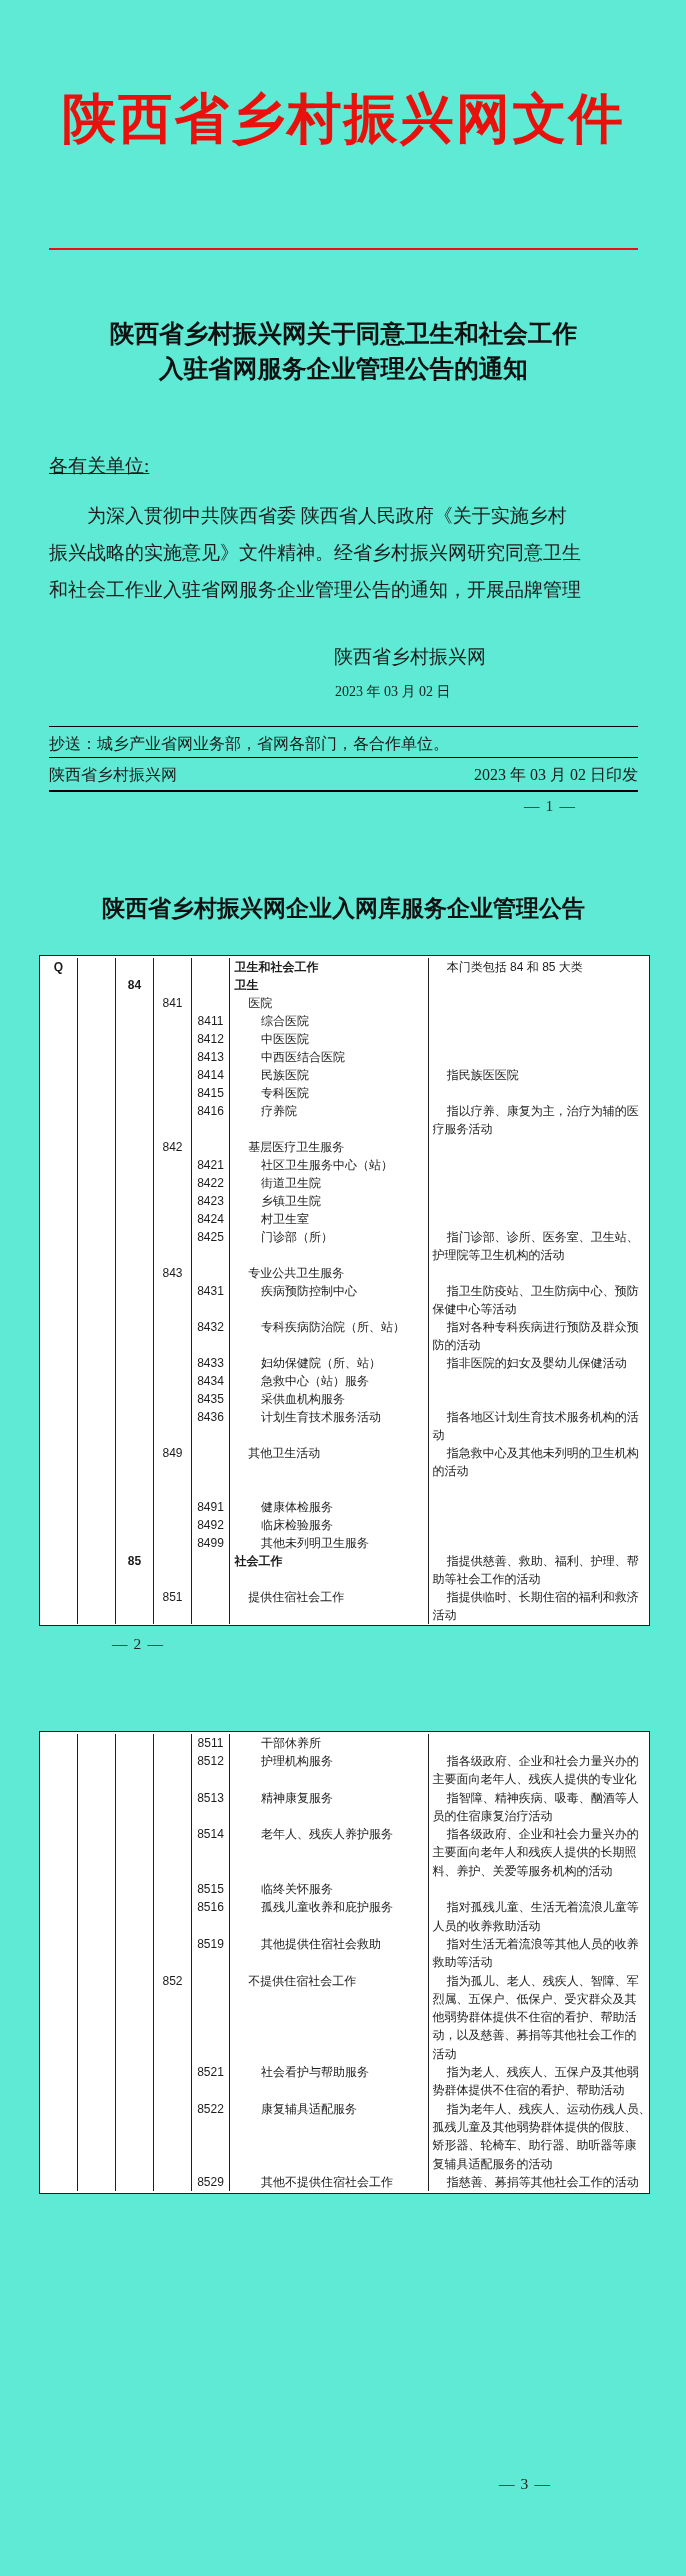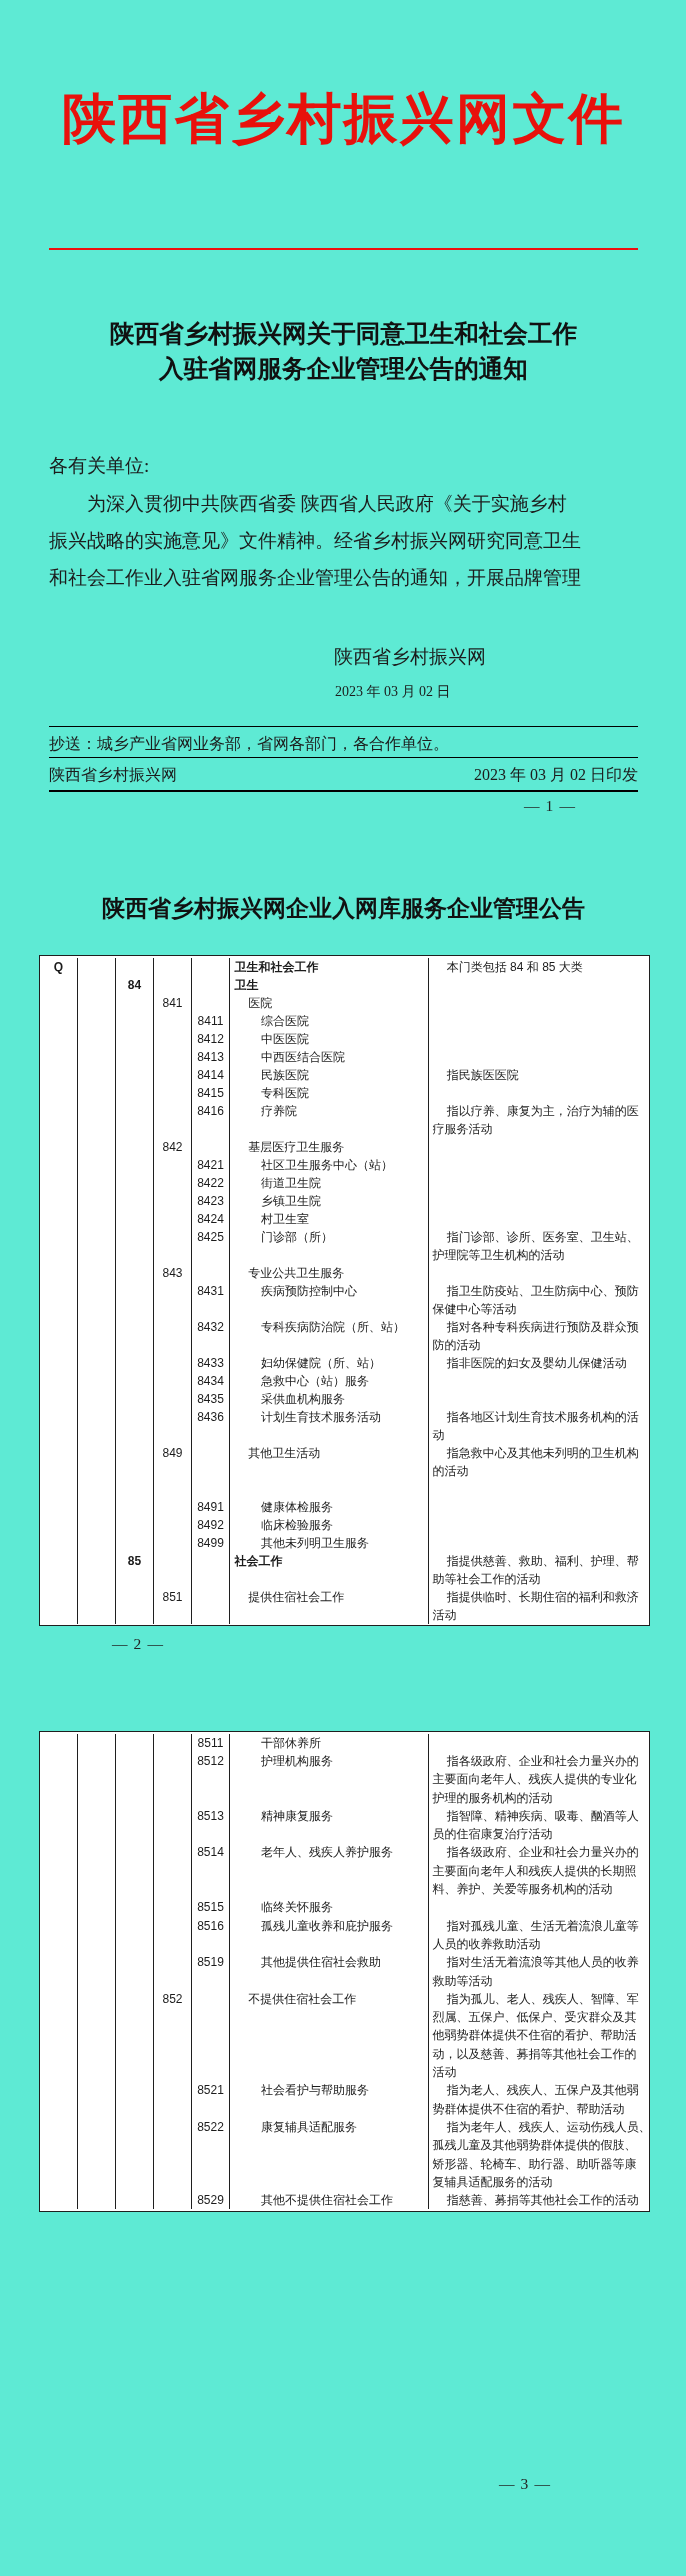--- a/index.html
+++ b/index.html
@@ -7,24 +7,24 @@
           font-family:"Liberation Serif", serif;color:#1c1c1c;}
   .abs{position:absolute;}
   .center{left:0;width:687px;text-align:center;}
 
   
   .letterhead{top:81px;font-size:54px;line-height:77px;font-weight:bold;color:#e8110c;letter-spacing:2.3px;}
   .docnum{top:221px;font-size:18.3px;color:#2a2a2a;}
   .red-rule{top:248px;left:49px;width:589px;height:2.3px;background:#ee0f0f;}
 
   .doc-title{top:316px;font-size:24.6px;line-height:35px;font-weight:bold;color:#111;}
-  .salutation{top:453px;left:49px;font-size:19px;}
+  .salutation{top:453px;left:49px;font-size:19px;text-decoration:underline;}
   .body-par{top:485px;left:49px;width:591px;font-size:19px;line-height:37px;}
   .body-par .ln{white-space:nowrap;}
-  .body-par .ln.first{text-indent:2em;}
+  .body-par .ln.first{text-indent:2em;margin-top:12px;}
   .signature{top:644px;left:334px;font-size:19px;}
   .sign-date{top:683px;left:335px;font-size:14px;}
 
   .fline{left:49px;width:589px;background:#000;}
   .f1{top:726px;height:1.1px;}
   .f2{top:757px;height:1.1px;}
   .f3{top:790px;height:1.7px;}
   .cc-row{top:731px;left:49px;width:589px;font-size:16px;line-height:25px;}
   .issue-row{top:762px;left:49px;width:589px;font-size:16px;line-height:26px;}
   .issue-left{float:left;}
@@ -454,29 +454,20 @@
         <div class="tc code"></div>
         <div class="tc code"></div>
         <div class="tc name d0"></div>
         <div class="tc note">主要面向老年人、残疾人提供的专业化</div>
       </div>
       <div class="trow">
         <div class="tc code"></div>
         <div class="tc code"></div>
         <div class="tc code"></div>
         <div class="tc code"></div>
-        <div class="tc code"></div>
-        <div class="tc name d0"></div>
-        <div class="tc note">护理的服务机构的活动</div>
-      </div>
-      <div class="trow">
-        <div class="tc code"></div>
-        <div class="tc code"></div>
-        <div class="tc code"></div>
-        <div class="tc code"></div>
         <div class="tc code">8513</div>
         <div class="tc name d2">精神康复服务</div>
         <div class="tc note first">指智障、精神疾病、吸毒、酗酒等人</div>
       </div>
       <div class="trow">
         <div class="tc code"></div>
         <div class="tc code"></div>
         <div class="tc code"></div>
         <div class="tc code"></div>
         <div class="tc code"></div>

